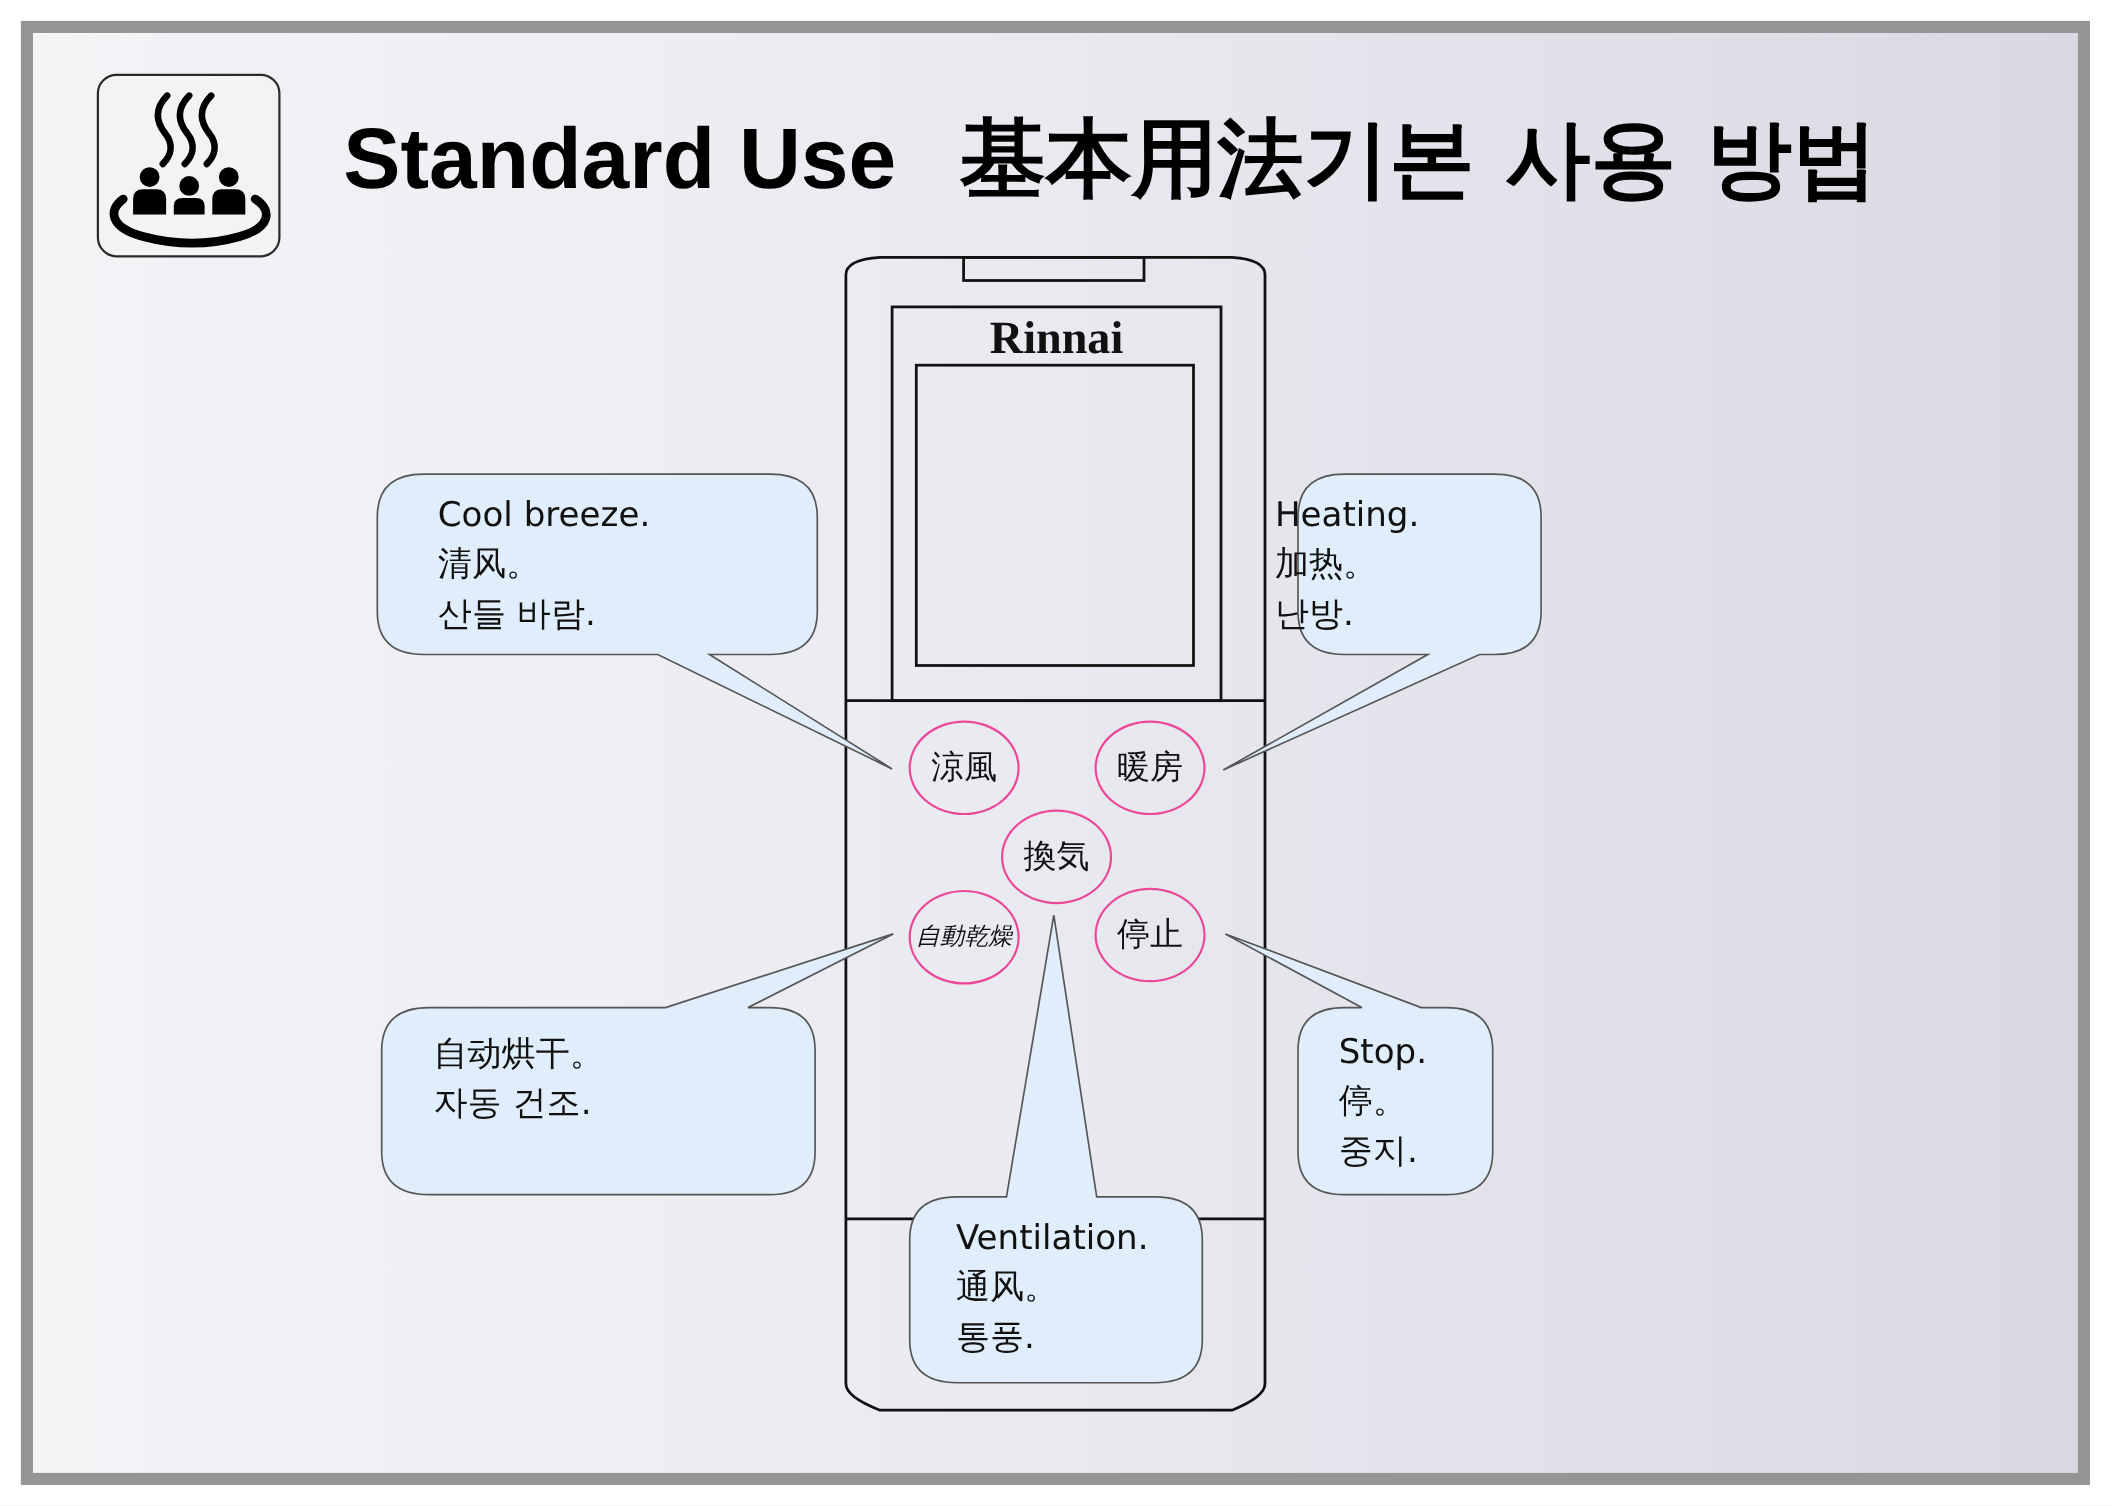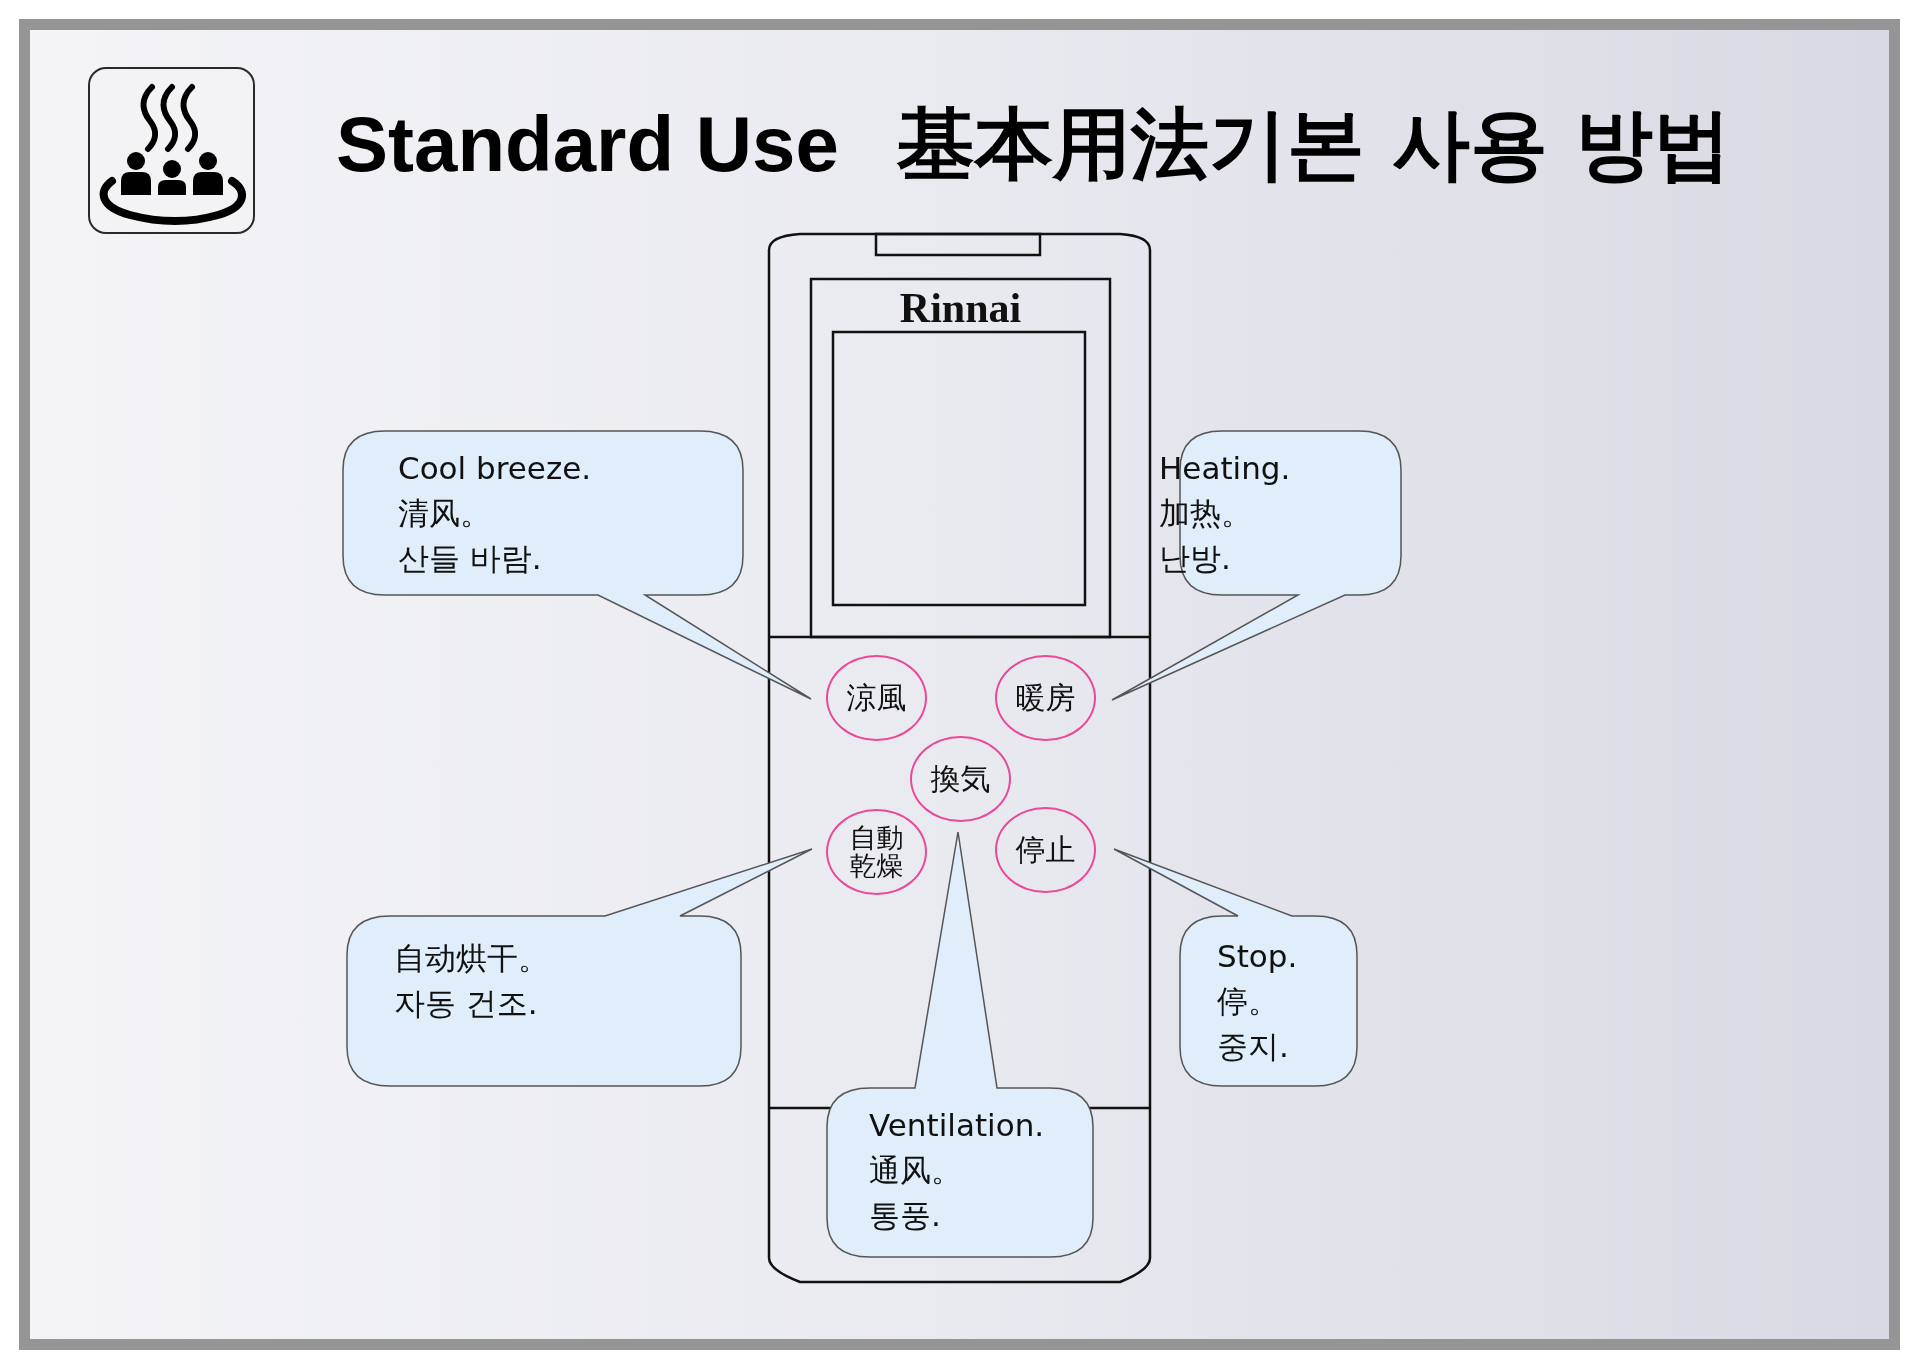--- a/index.html
+++ b/index.html
@@ -20,35 +20,35 @@
     border: 2px solid #2a2a2a; border-radius: 18px; background: #f3f3f5;
   }
   .icon-box svg { position: absolute; left: 0; top: 0; }
   .title {
     position: absolute; top: 94px; left: 312px; height: 100px;
     font-family: "Liberation Sans", sans-serif; font-weight: bold; font-size: 78px;
     color: #000; white-space: nowrap; letter-spacing: 0px; line-height: 100px;
     transform: scaleX(1.0);
   }
   .title span { display: inline-block; }
-  .title .t-en { margin-right: 58px; margin-left: 24px; }
+  .title .t-en { margin-right: 58px; }
   .title .t-zh { font-family: "DejaVu Sans", sans-serif; }
   .title .t-ko { font-family: "DejaVu Sans", sans-serif; }
   svg.main { position: absolute; left: 0; top: 0; }
   .brand {
     position: absolute; left: 811px; top: 284px; width: 299px; text-align: center;
     font-family: "Liberation Serif", serif; font-weight: bold; font-size: 42px; color: #111;
   }
   .btn {
     position: absolute; border: 2px solid #ec4899; border-radius: 50%;
     display: flex; align-items: center; justify-content: center; text-align: center;
     font-size: 30px; color: #111; box-sizing: border-box; line-height: 1.0;
     background: transparent; cursor: pointer;
   }
-  .btn.two-line { font-size: 27px; line-height: 28px; flex-direction: column; }
+  .btn.two-line { font-size: 22px; line-height: 28px; flex-direction: row; font-style: italic; }
   .bubble-text {
     position: absolute; font-family: "DejaVu Sans", sans-serif; color: #111;
     font-size: 31px; line-height: 45px; white-space: nowrap;
   }
   .bubble-text div { display: block; }
 </style>
 </head>
 <body>
 
 <div class="frame"></div>

